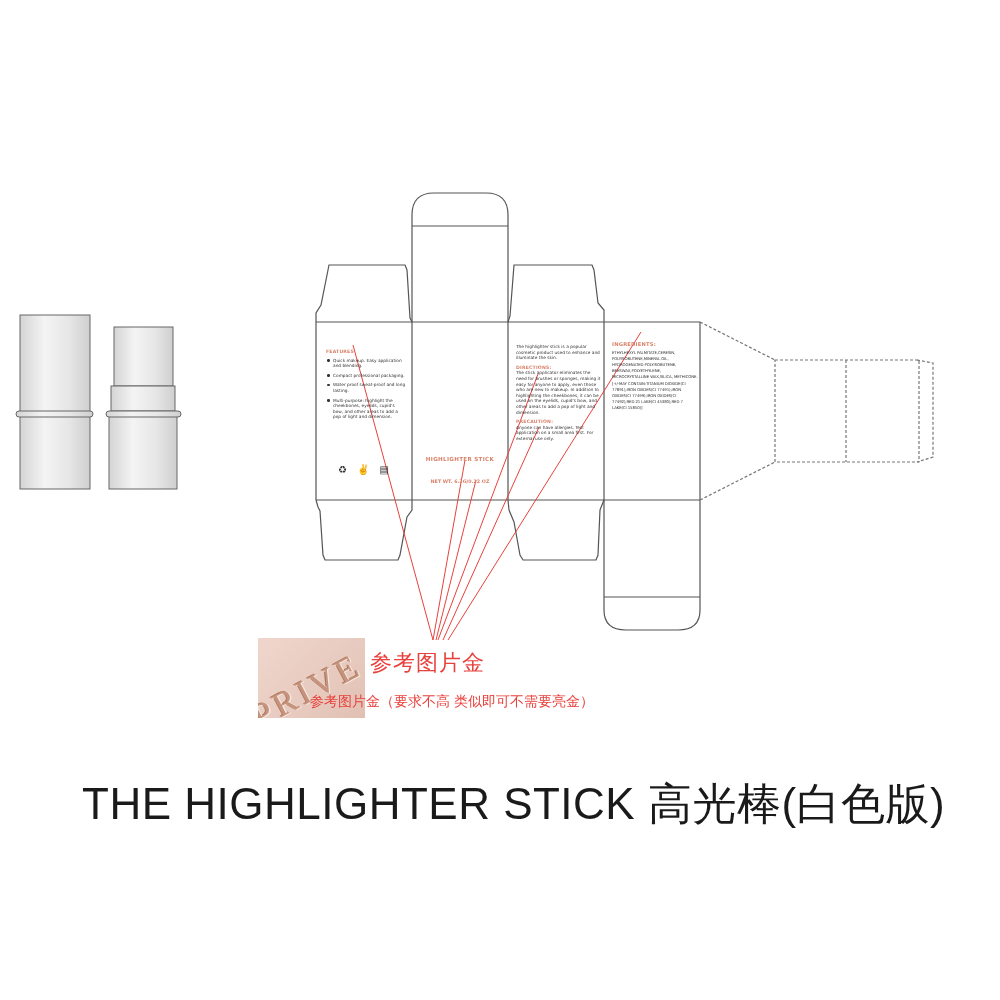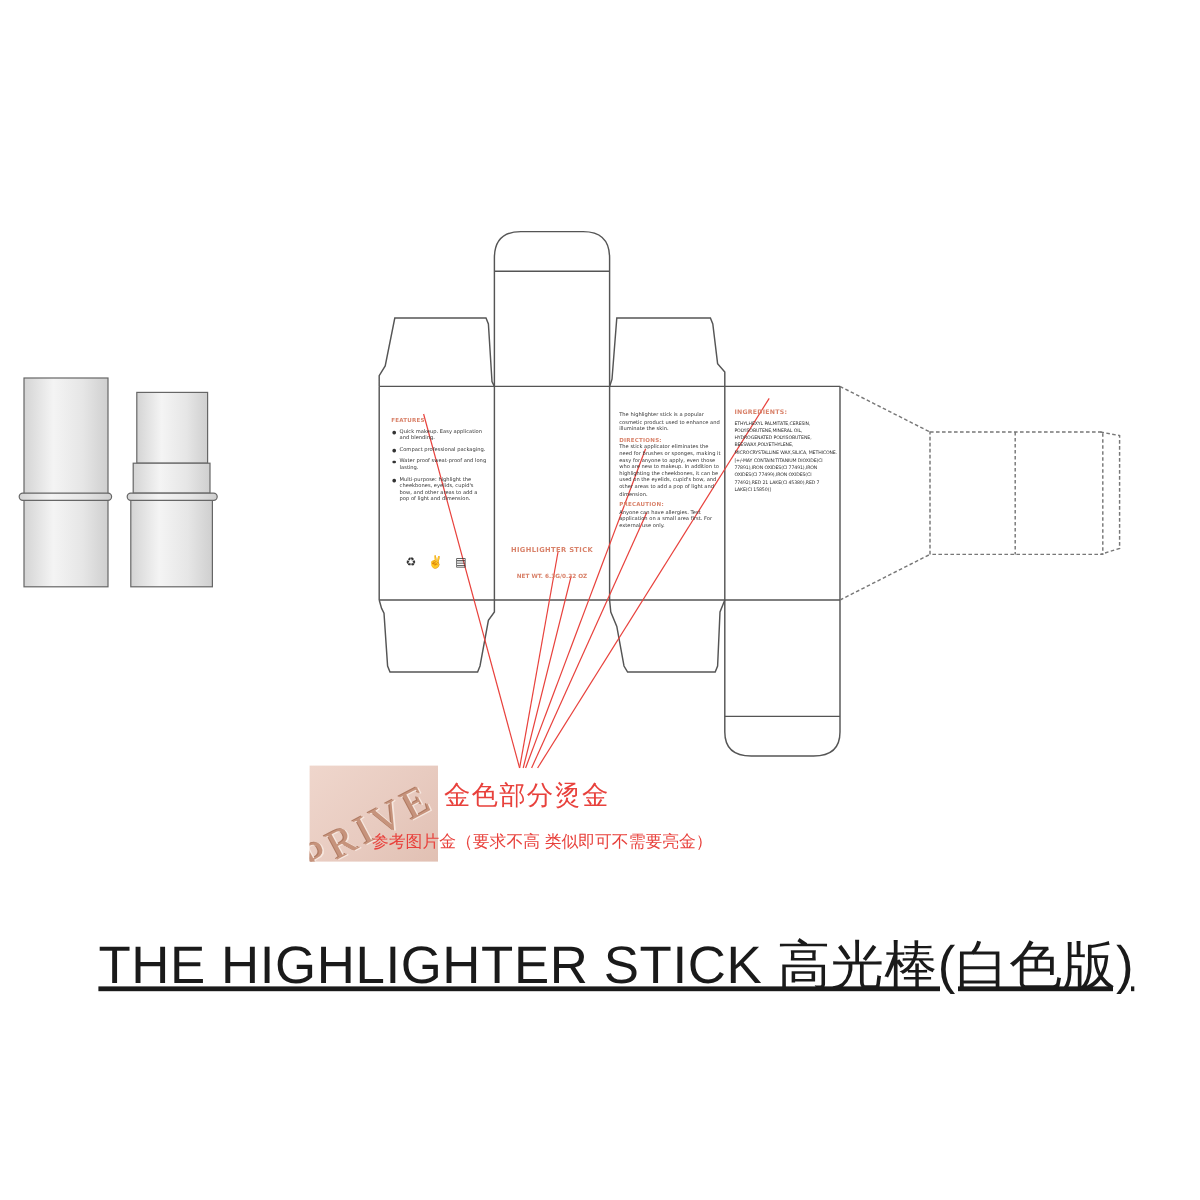--- a/index.html
+++ b/index.html
@@ -10,21 +10,21 @@
   .feat ul { margin:0; padding:0 0 0 7px; list-style:none; }
   .feat li { position:relative; margin-bottom:4px; }
   .feat li::before { content:""; position:absolute; left:-6px; top:1.5px; width:2.6px; height:2.6px; border-radius:50%; background:#333; }
   .front-title { position:absolute; left:415px; top:456px; width:90px; text-align:center; font-family:"DejaVu Sans", sans-serif; font-size:5.6px; font-weight:bold; color:#d9826a; letter-spacing:0.3px; }
   .front-net { position:absolute; left:415px; top:479px; width:90px; text-align:center; font-family:"DejaVu Sans", sans-serif; font-size:4.8px; font-weight:bold; color:#d9826a; }
   .ingr { font-size:3.9px; line-height:6.2px; letter-spacing:-0.1px; }
   .photo { position:absolute; left:258px; top:638px; width:107px; height:80px; background:linear-gradient(135deg,#efd6cc 0%,#e8cbc0 55%,#e1c0b3 100%); overflow:hidden; }
   .photo span { position:absolute; left:-10px; top:34px; font-family:"Liberation Serif", serif; font-size:34px; color:#c6937c; transform:rotate(-28deg); letter-spacing:4px; text-shadow:1px 1px 0 #f6e7df, -1px -1px 0 #b07b63; }
   .note-big { position:absolute; left:370px; top:648px; font-size:22px; color:#e8413c; letter-spacing:1px; }
   .note-small { position:absolute; left:310px; top:693px; font-size:14px; color:#e8413c; }
-  .main-title { position:absolute; left:82px; top:775px; font-size:44px; color:#1a1a1a; letter-spacing:0.5px; white-space:nowrap;text-decoration:underline; }
+  .main-title { position:absolute; left:82px; top:775px; font-size:44px; color:#1a1a1a; letter-spacing:0.5px; white-space:nowrap; }
   .icons { position:absolute; left:338px; top:465px; display:flex; gap:10px; }
   .icons span { font-size:10px; color:#333; line-height:10px; }
 </style>
 </head>
 <body>
 
 <svg class="dieline" viewBox="0 0 1000 1000">
   <defs>
     <linearGradient id="tube" x1="0" x2="1" y1="0" y2="0">
       <stop offset="0" stop-color="#d4d4d4"></stop>
@@ -114,16 +114,16 @@
 </div>
 
 <div class="panel-text" style="left:612px; top:342px; width:86px;">
   <div class="head" style="font-size:5.2px;">INGREDIENTS:</div>
   <div class="ingr" style="margin-top:2px;">ETHYLHEXYL PALMITATE,CERESIN, POLYISOBUTENE,MINERAL OIL, HYDROGENATED POLYISOBUTENE, BEESWAX,POLYETHYLENE, MICROCRYSTALLINE WAX,SILICA, METHICONE. [+/-MAY CONTAIN:TITANIUM DIOXIDE(CI 77891),IRON OXIDES(CI 77491),IRON OXIDES(CI 77499),IRON OXIDES(CI 77492),RED 21 LAKE(CI 45380),RED 7 LAKE(CI 15850)]</div>
 </div>
 
 <div class="photo">
   <span>PRIVE</span>
 </div>
-<div class="note-big">金色部分烫金</div>
+<div class="note-big">参考图片金</div>
 <div class="note-small">参考图片金（要求不高 类似即可不需要亮金）</div>
 
 <div class="main-title">THE HIGHLIGHTER STICK 高光棒(白色版)</div>
 
 </body></html>

